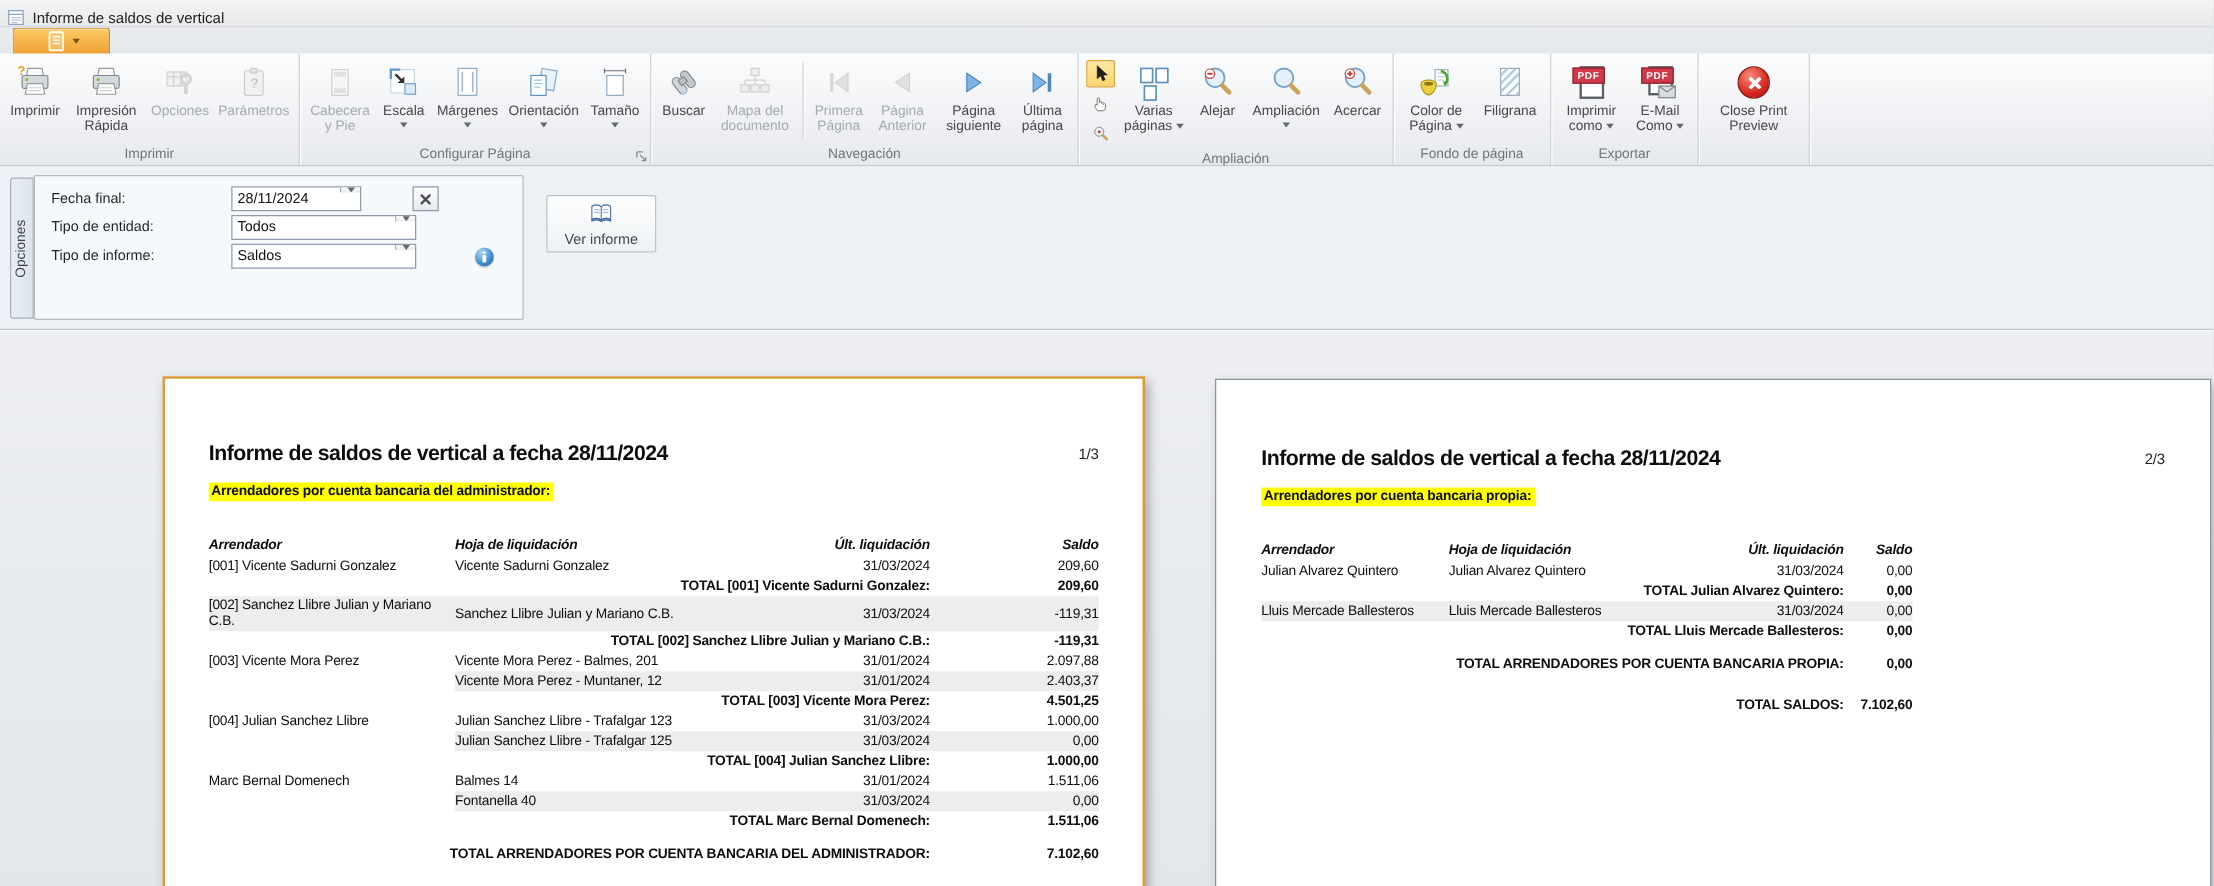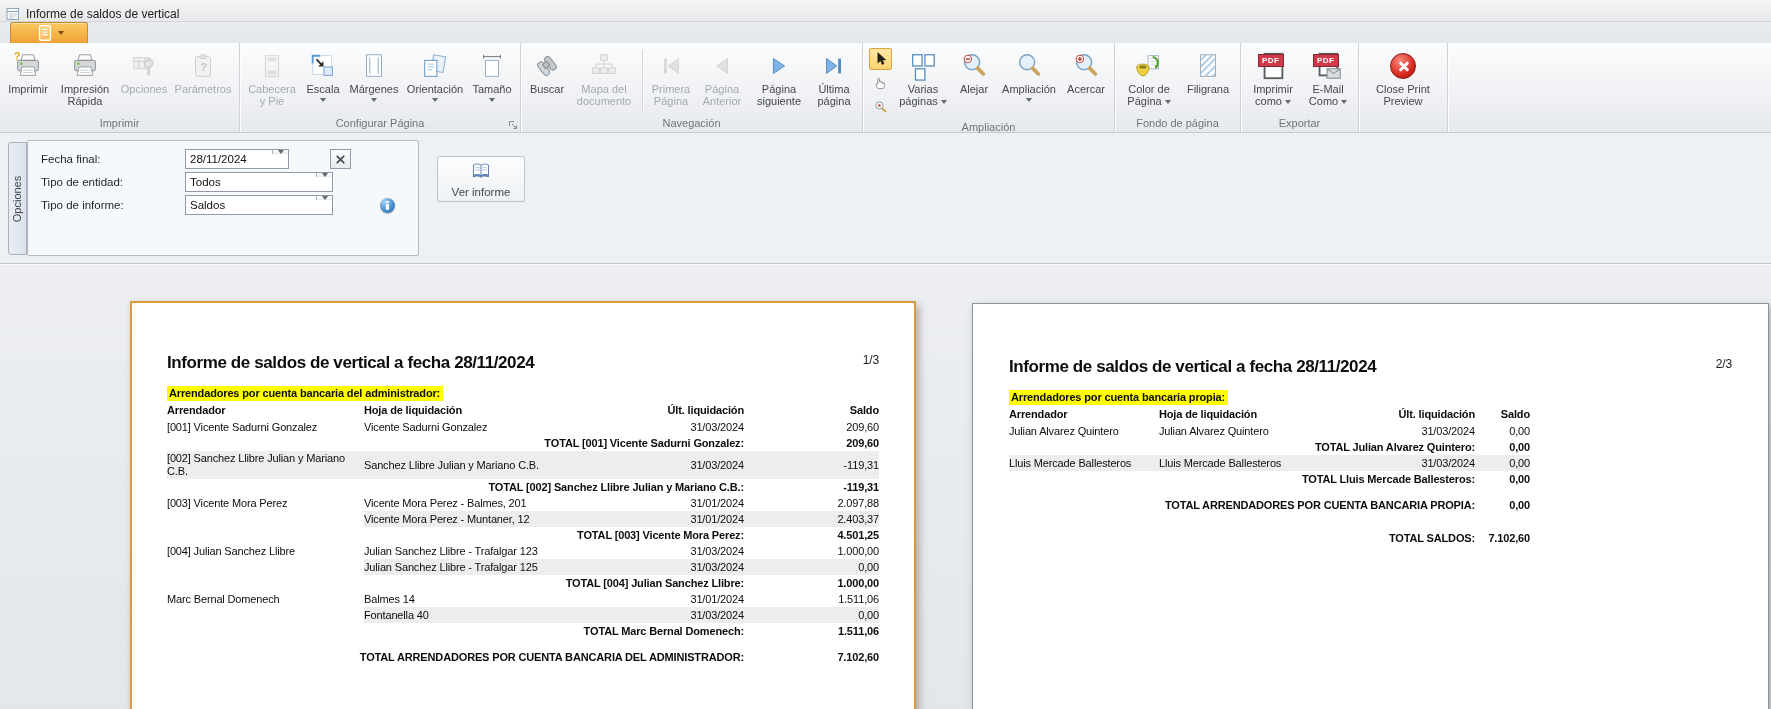--- a/index.html
+++ b/index.html
@@ -67,28 +67,28 @@
                  border:1px solid #bfc3c8; border-radius:2px; display:flex; flex-direction:column; align-items:center;
                  justify-content:center; gap:6px; }
   .view-report .rlabel { font-size:11.5px; }
 
   
   .preview { position:relative; height:446px; background:linear-gradient(#edeff2,#e3e6ea); border-top:1px solid #fbfcfd; overflow:hidden; }
   .page { position:absolute; background:#fff; box-shadow:3px 4px 8px rgba(80,85,92,.45); }
   .page1 { left:130px; top:36px; width:786px; height:560px; border:2px solid #d89c3a; padding:50px 35px 0 35px; }
   .page2 { left:972px; top:38px; width:797px; height:560px; border:1px solid #8b939b; padding:53px 36px 0 36px; }
   .rpt { color:#0d0d0d; letter-spacing:-0.15px; }
-  .rpt-head { display:flex; align-items:flex-start; justify-content:space-between; }
+  .rpt-head { display:flex; align-items:center; justify-content:space-between; }
   .rpt-title { font-size:17px; font-weight:bold; letter-spacing:-0.4px; }
   .rpt-pagenum { font-size:12px; color:#222; }
   .rpt-section { display:inline-block; background:#ffff00; font-size:11px; font-weight:bold; padding:1px 3px 2px 2px; margin-top:13px; }
   .rrow { display:grid; align-items:center; min-height:16px; font-size:11px; }
   .p1 .rrow { grid-template-columns:197px 212px 168px 1fr; }
   .p2 .rrow { grid-template-columns:150px 188px 128px 1fr; width:521px; }
-  .rrow.head { font-weight:bold; margin-top:0; min-height:18px; }
+  .rrow.head { font-weight:bold; margin-top:26px; min-height:18px;font-style:italic; }
   .cell { align-self:stretch; display:flex; align-items:center; padding:1px 0; line-height:13px; }
   .c3, .c4 { justify-content:flex-end; text-align:right; }
   .rrow.shade .cell { background:#ededee; }
   .rrow.shade .c1.empty { background:transparent; }
   .trow { display:grid; align-items:center; min-height:16px; font-size:11px; font-weight:bold; }
   .p1 .trow { grid-template-columns:577px 1fr; }
   .p2 .trow { grid-template-columns:466px 1fr; width:521px; }
   .tlabel { text-align:right; }
   .tval { text-align:right; }
   .trow.grand { margin-top:10px; }

